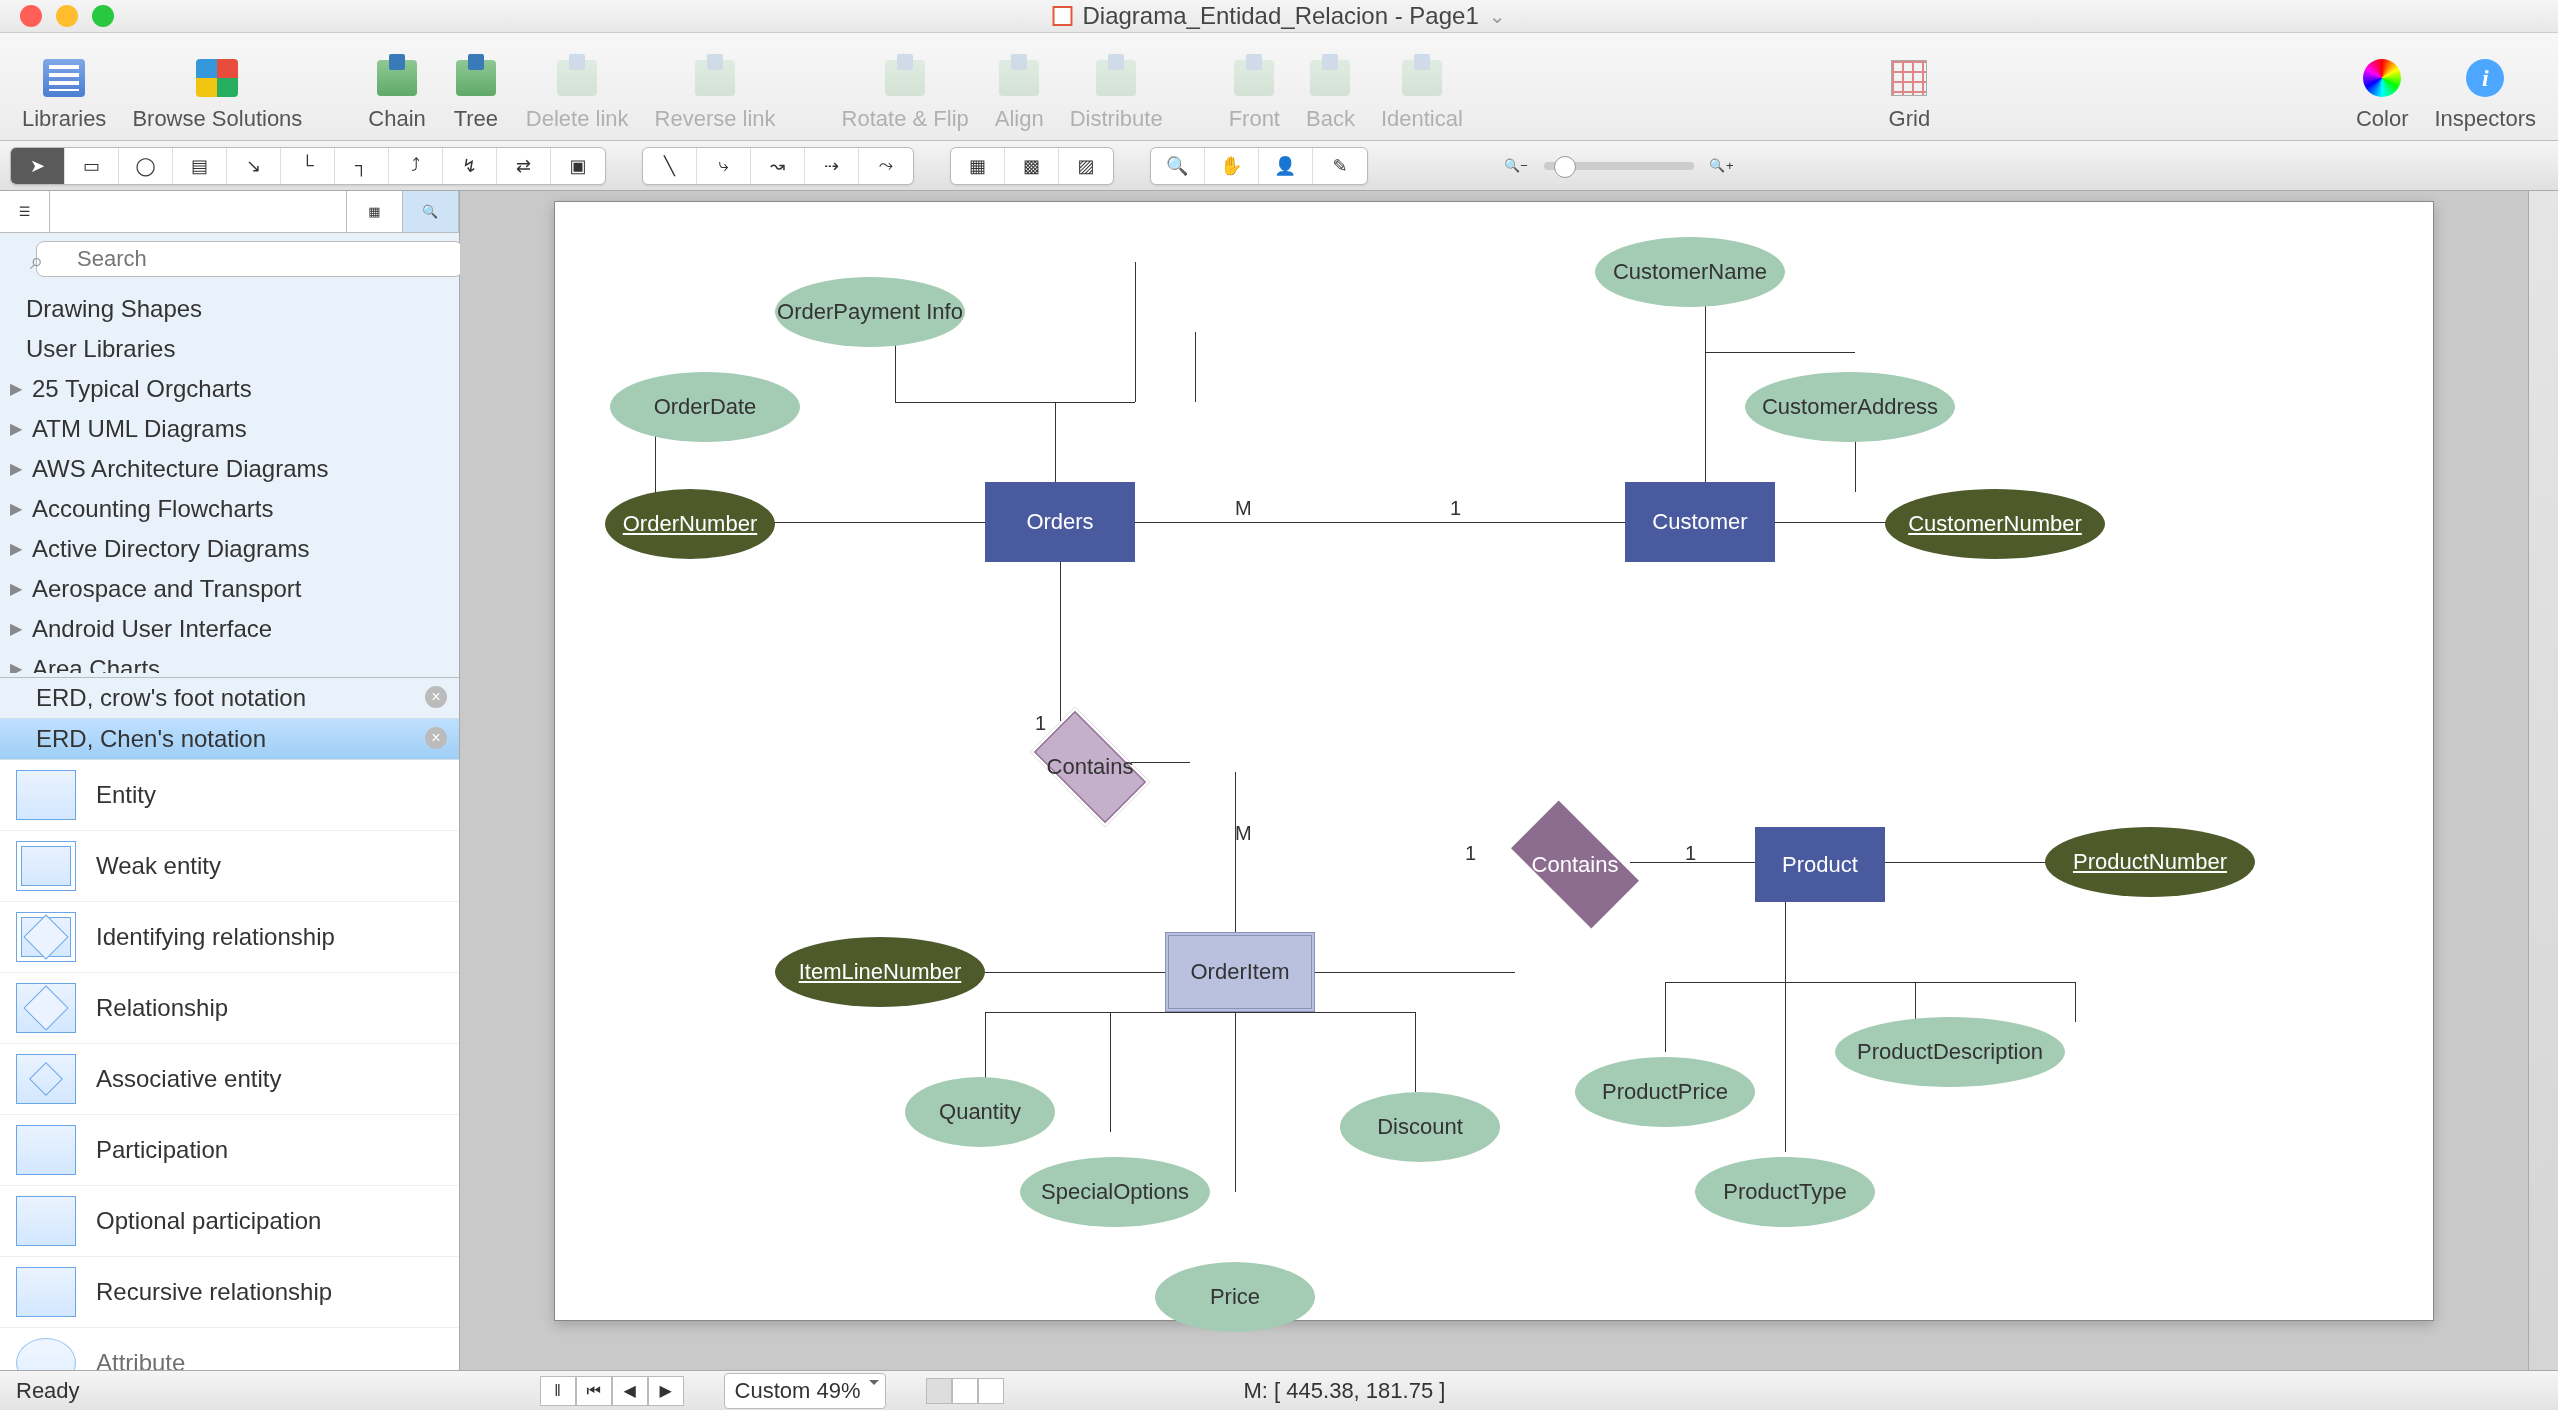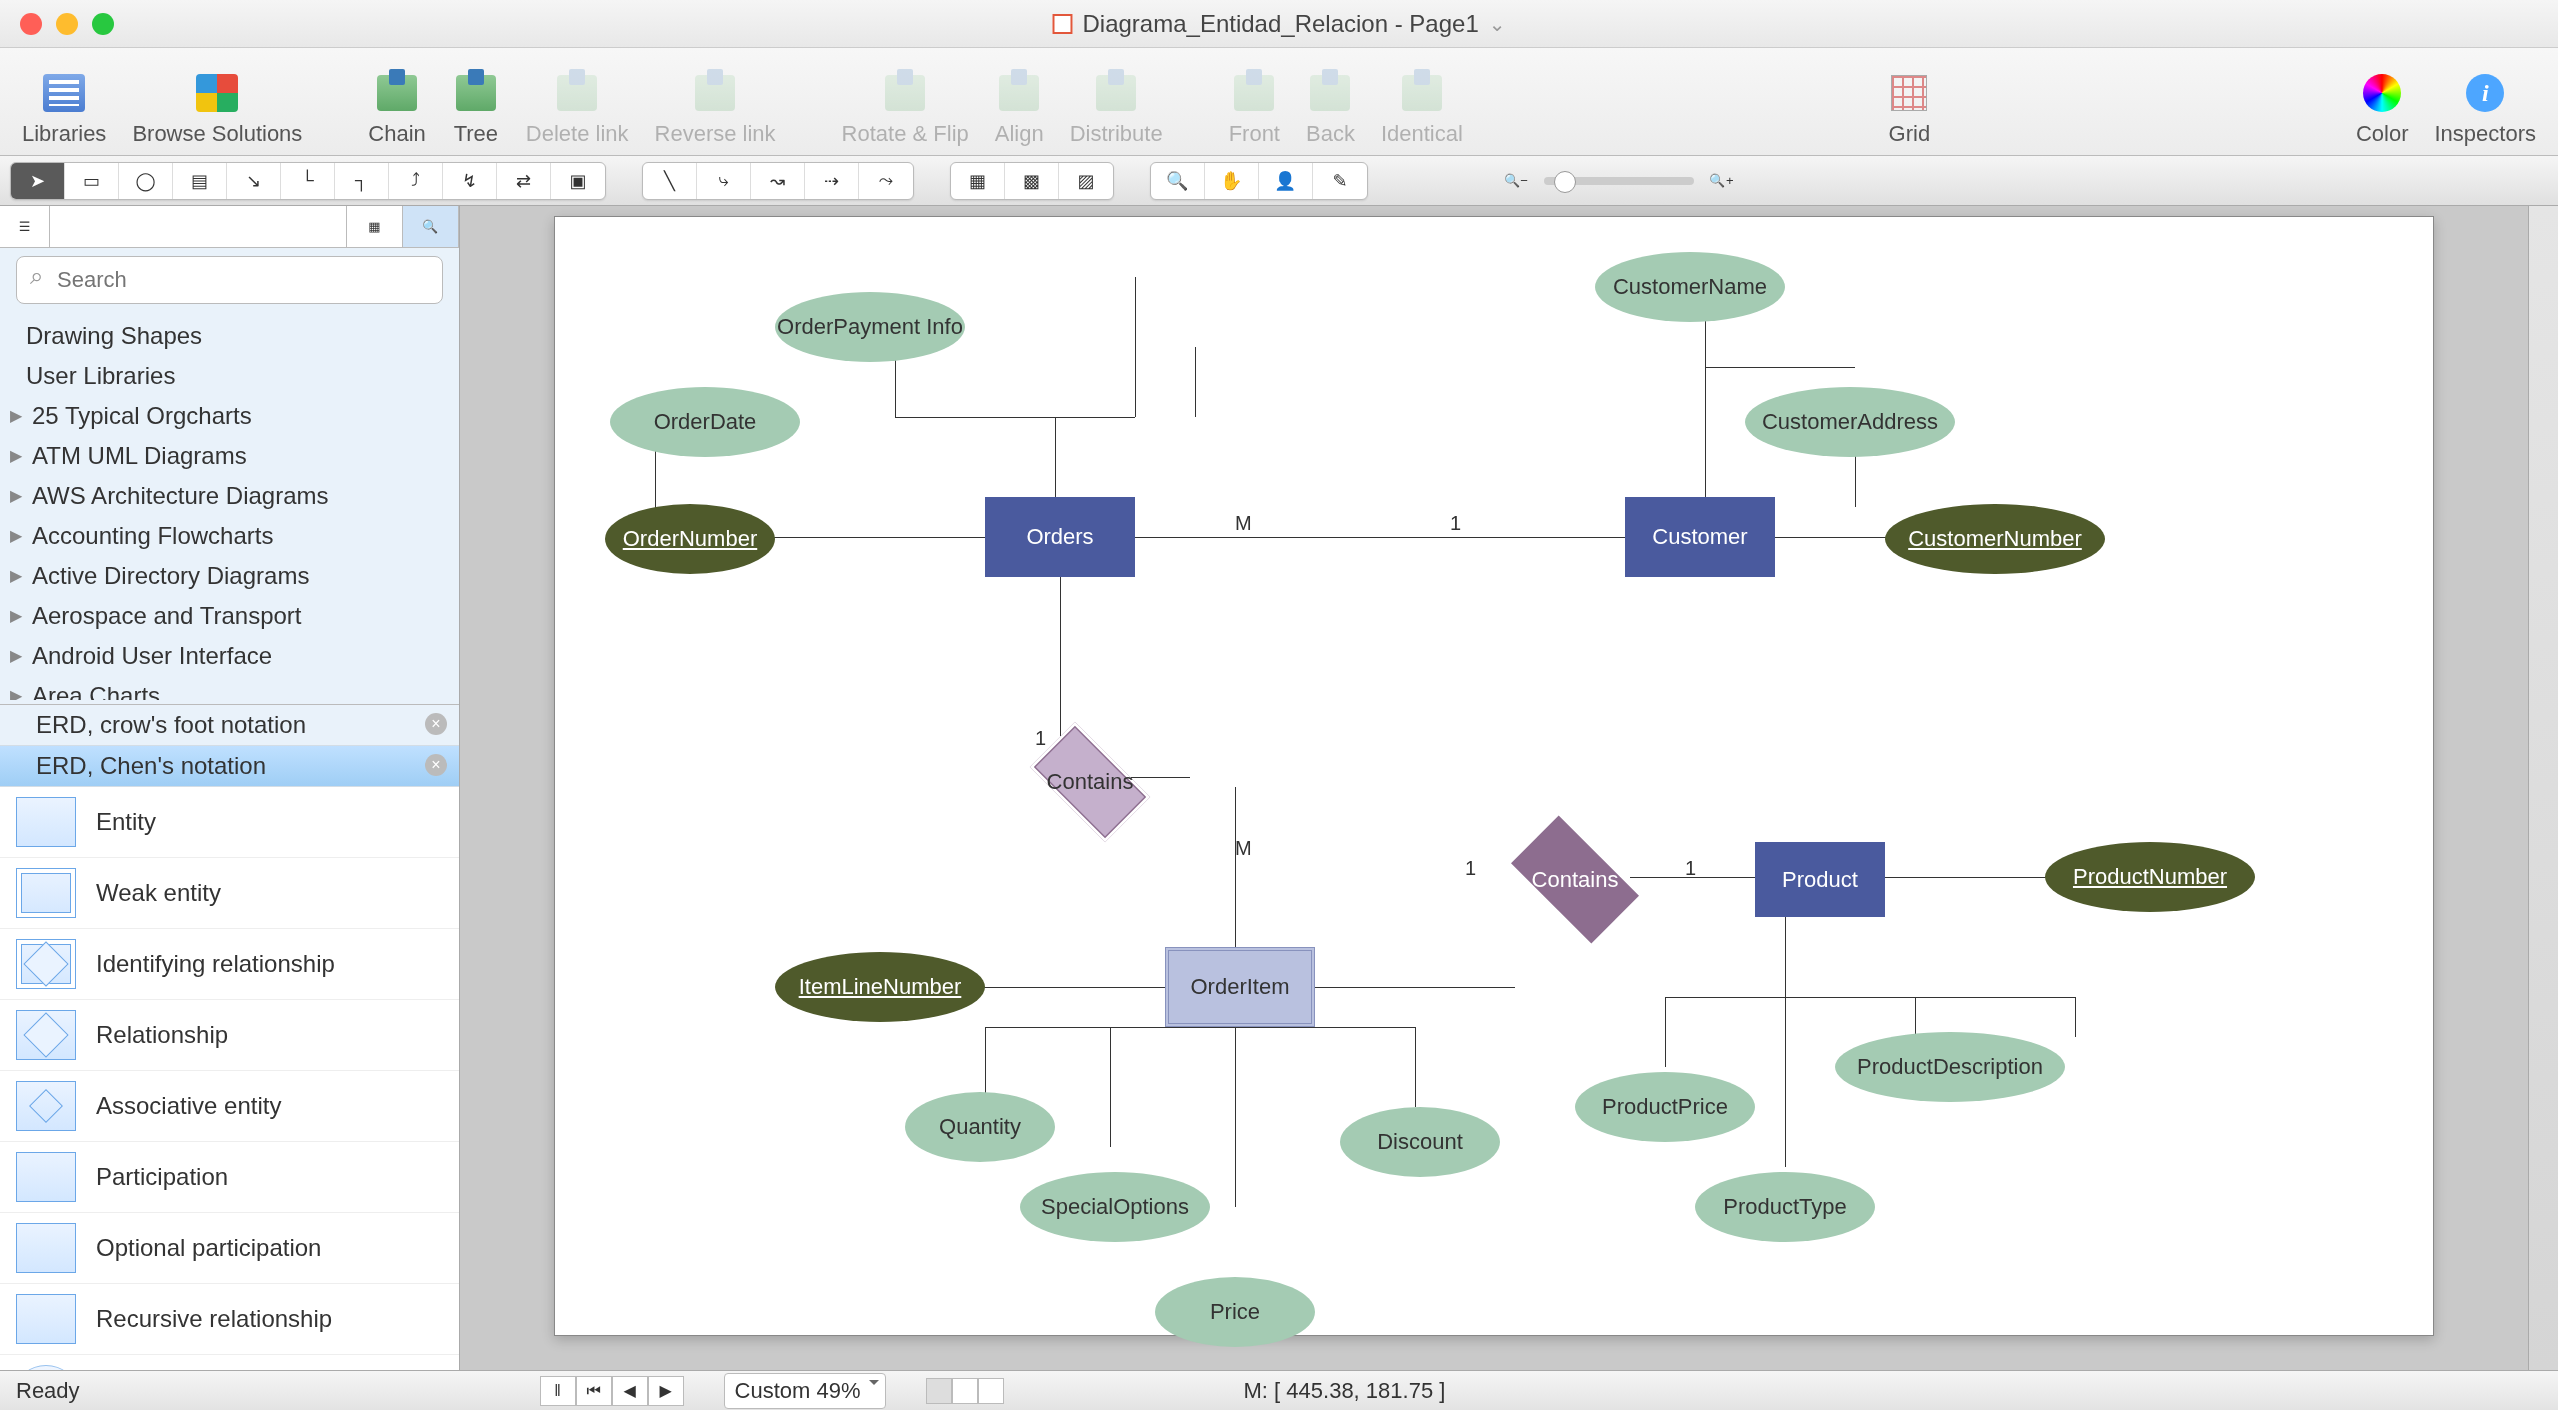--- a/index.html
+++ b/index.html
@@ -1,20 +1,20 @@
 <!DOCTYPE html>
 <html><head>
 <meta charset="utf-8">
 <style>
 * { box-sizing: border-box; margin: 0; padding: 0; }
 body { font-family: -apple-system, "Helvetica Neue", Arial, sans-serif; font-size: 13px; background: #ececec; color: #333; overflow: hidden; width: 2558px; height: 1410px; }
 .window { width: 100%; height: 100%; display: flex; flex-direction: column; }
 
 
-.titlebar { height: 48px; background: linear-gradient(#f5f5f5,#e8e8e8); display: flex; align-items: center; padding: 0 20px; border-bottom: 1px solid #ccc; position: relative; }
+.titlebar { height: 33px; background: linear-gradient(#f5f5f5,#e8e8e8); display: flex; align-items: center; padding: 0 20px; border-bottom: 1px solid #ccc; position: relative; }
 .traffic { display: flex; gap: 14px; }
 .traffic .dot { width: 22px; height: 22px; border-radius: 50%; }
 .dot.red { background:#ff5f57; }
 .dot.yellow { background:#febc2e; }
 .dot.green { background:#28c840; }
 .titlebar .title { position: absolute; left:50%; transform: translateX(-50%); display:flex; align-items:center; gap:10px; font-size: 24px; color:#444; }
 .title .doc-icon { width:20px; height:20px; background:#fff; border:2px solid #e2573b; display:inline-block; }
 .title .chev { color:#999; font-size:20px; }
 
 
@@ -48,21 +48,21 @@
 
 
 .leftpanel { width: 460px; background:#e9f2fa; display:flex; flex-direction:column; border-right:1px solid #aaa; }
 .lp-top { height:42px; display:flex; border-bottom:1px solid #bbb; background:#dfeaf5;}
 .lp-top .seg { display:flex; align-items:center; justify-content:center; border-right:1px solid #bbb; padding:0 12px;}
 .lp-top .seg.w1 { width:50px; background:#fff;}
 .lp-top .seg.fill { flex:1; background:#fff;}
 .lp-top .seg.w2 { width:56px; background:#fff;}
 .lp-top .seg.w2.active { background:#cfe3f7;}
 .lp-search { padding:8px 16px; }
-.lp-search input { width:100%; height:48px; border:1px solid #bbb; border-radius:8px; padding:0 14px 0 40px; font-size:22px; background:#fff; }
+.lp-search input { width:100%; height:36px; border:1px solid #bbb; border-radius:8px; padding:0 14px 0 40px; font-size:22px; background:#fff;margin-left:20px; }
 .lp-search { position:relative;}
 .lp-search::before { content:"⌕"; position:absolute; left:30px; top:14px; color:#999; font-size:24px;}
 .lp-tree { flex: 0 0 auto; overflow:auto; padding: 4px 0; }
 .lp-tree .row { padding: 6px 16px 6px 32px; font-size:24px; color:#333; position:relative; cursor:default;}
 .lp-tree .row.h { padding-left:26px; }
 .lp-tree .row .tri { position:absolute; left:10px; top:10px; color:#888; font-size:16px;}
 .lp-libsel { border-top:1px solid #bbb;}
 .lp-libsel .librow { padding:6px 20px 6px 36px; font-size:24px; position:relative; border-bottom:1px solid #d3dde6;}
 .lp-libsel .librow .x { position:absolute; right:12px; top:8px; width:22px;height:22px;border-radius:50%;background:#bbb;color:#fff;display:flex;align-items:center;justify-content:center;font-size:16px;}
 .lp-libsel .librow.sel { background:linear-gradient(#bfe0ff,#9fcef5);}

